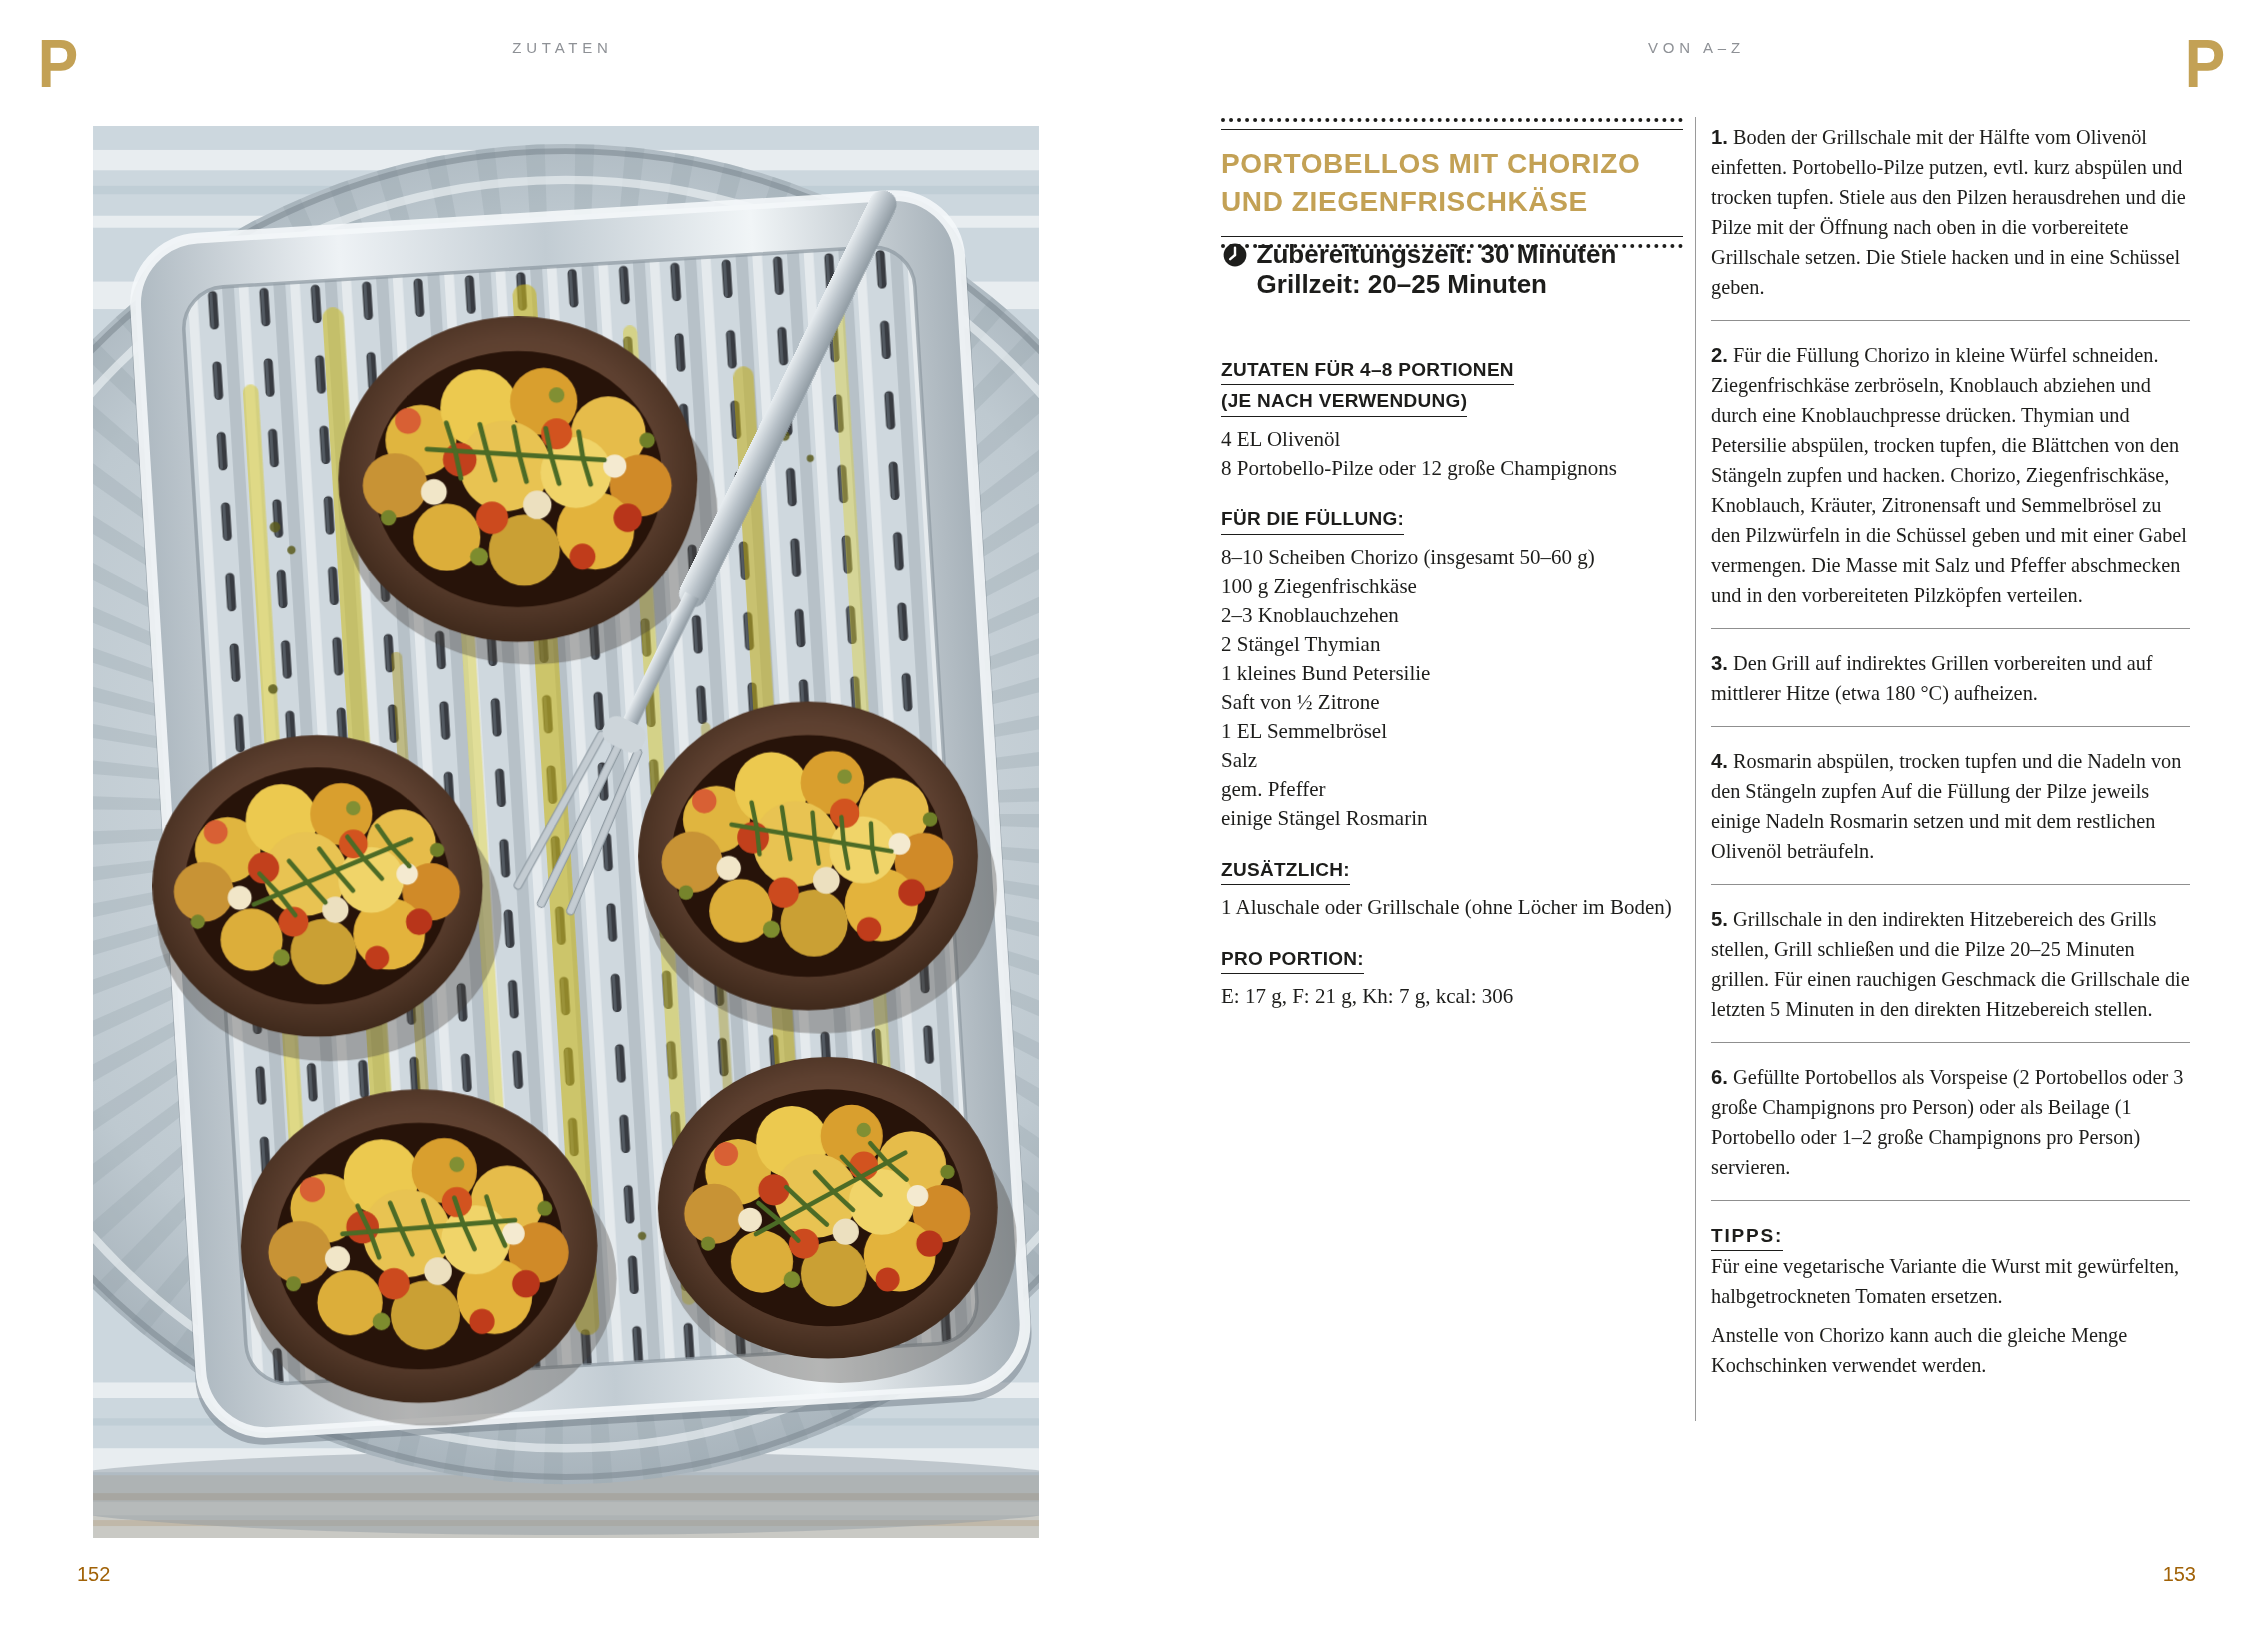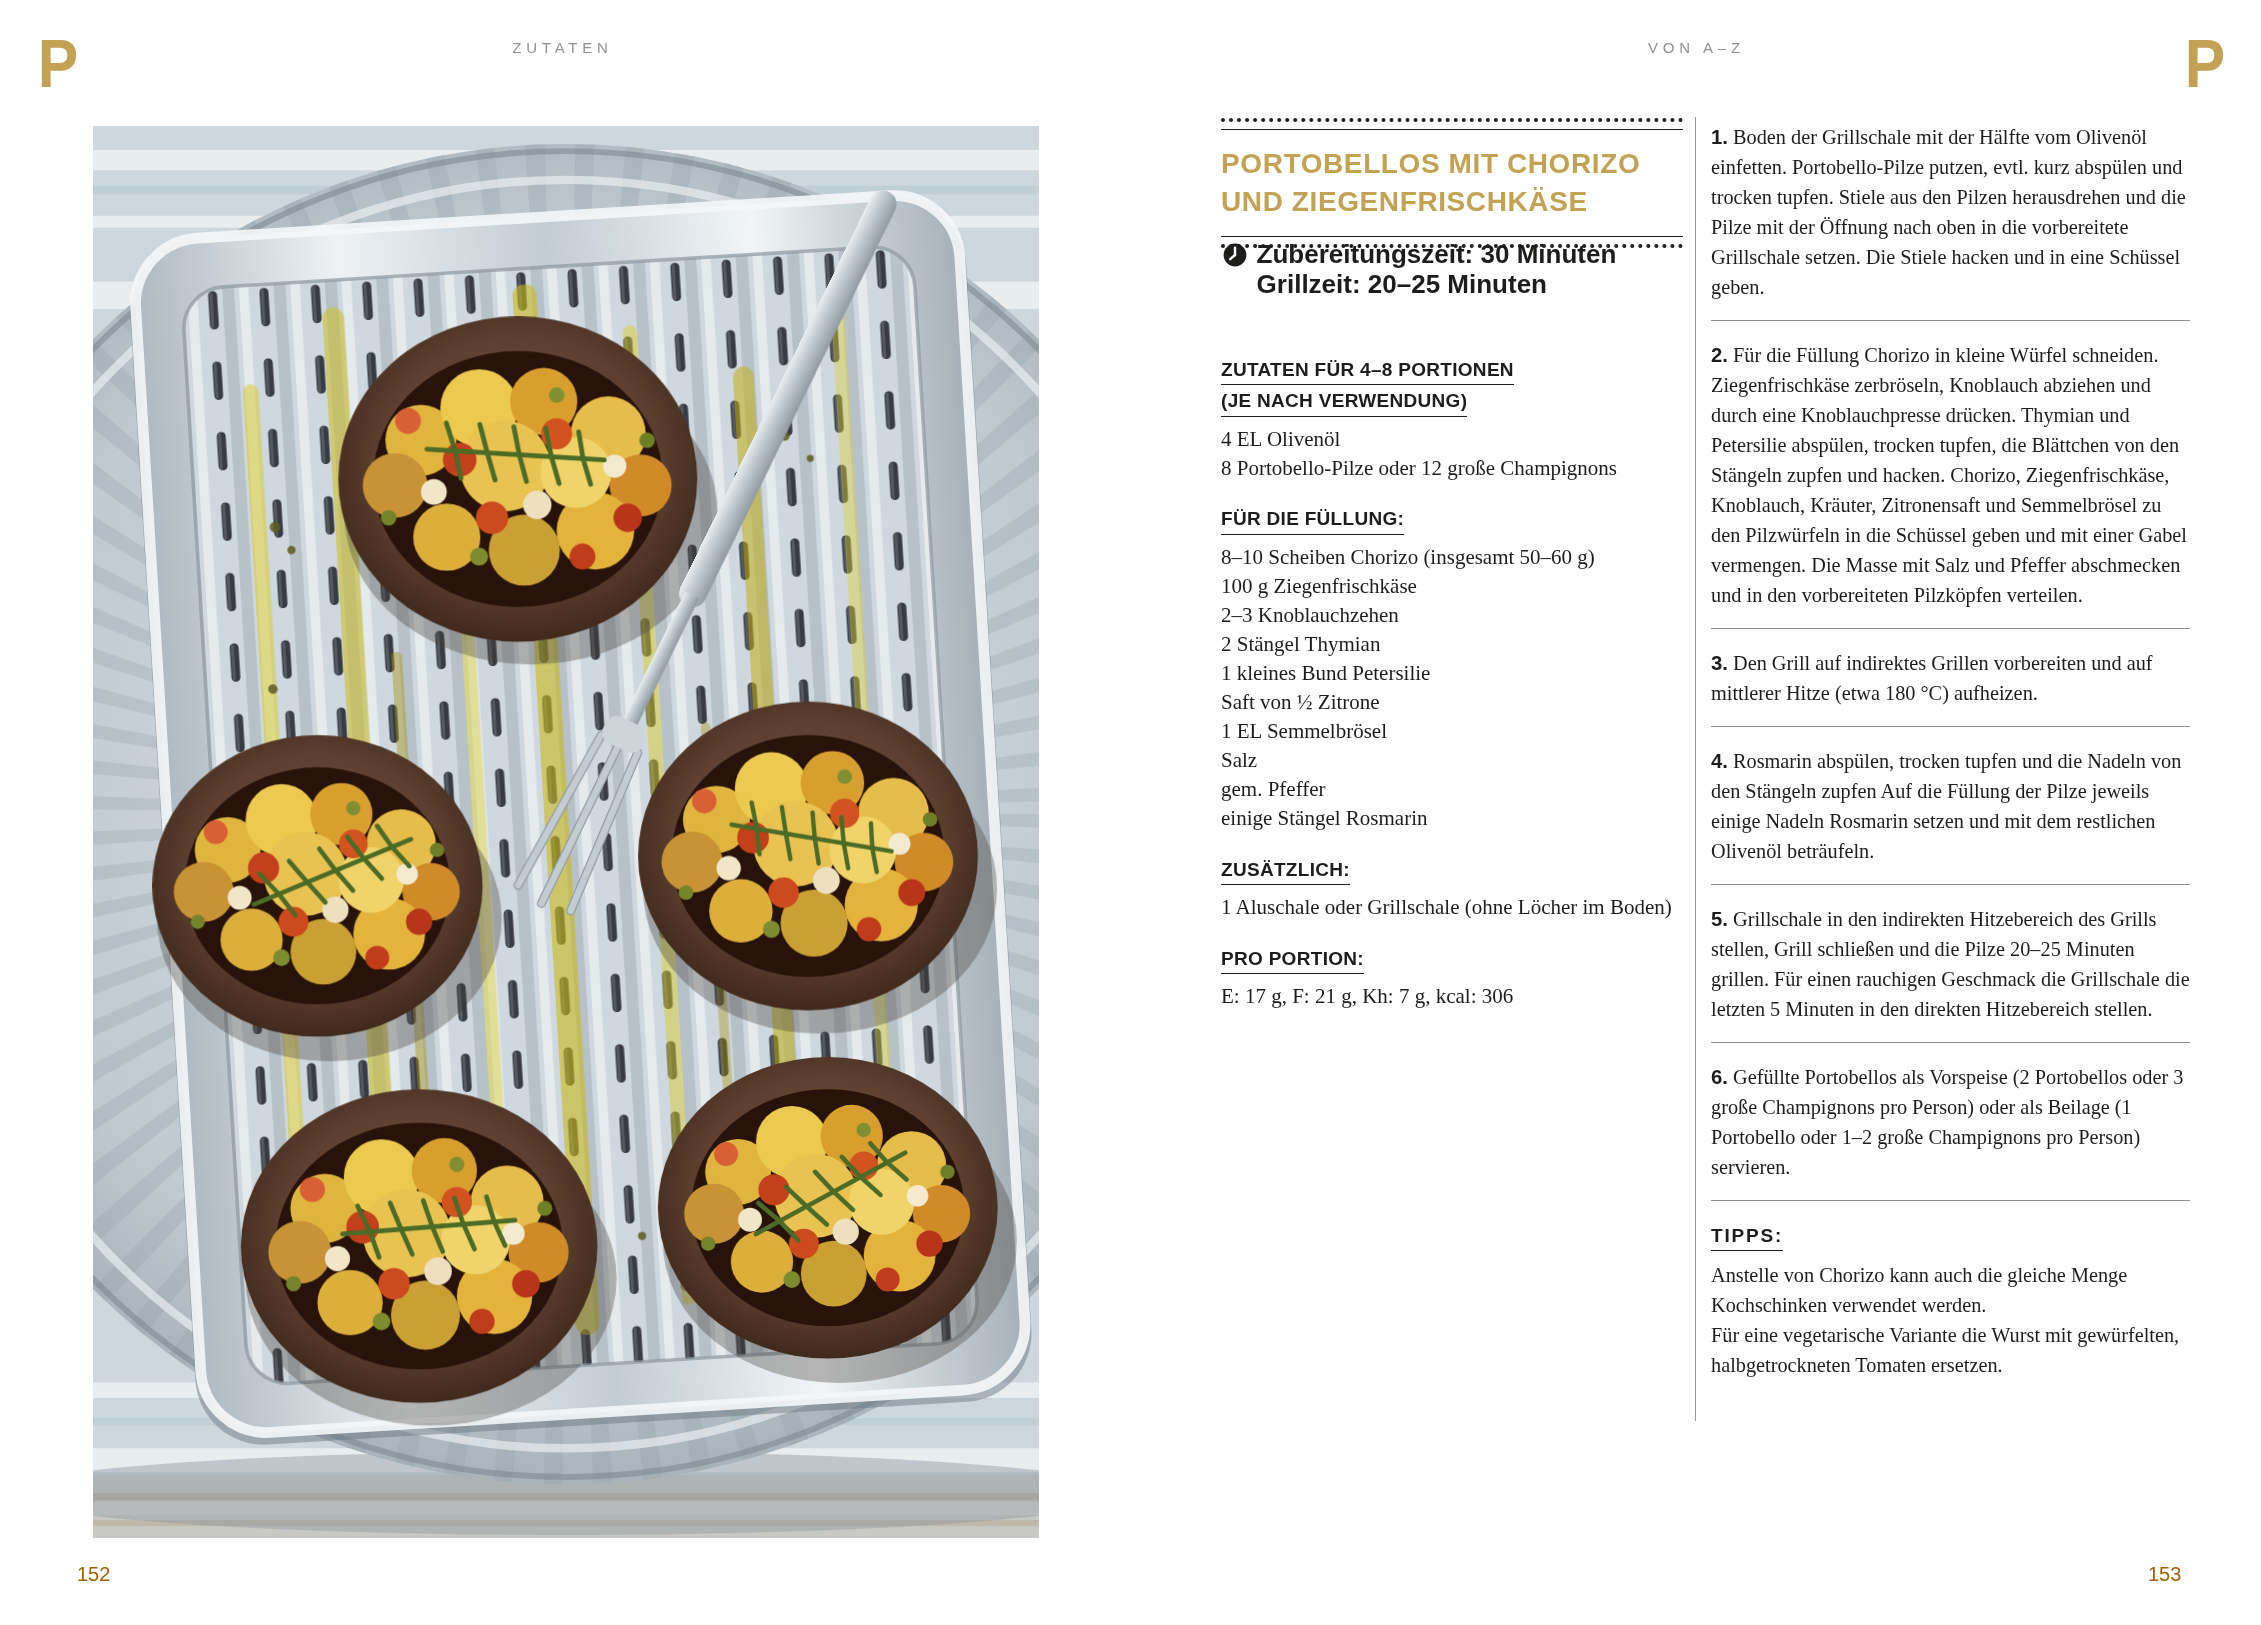--- a/index.html
+++ b/index.html
@@ -12,21 +12,21 @@
             color:#8e9196;font-weight:400;}
   #hdr-left{left:443px;}
   #hdr-right{left:1577px;}
   .margin-letter{position:absolute;top:29px;font-family:"Liberation Sans", sans-serif;
                  font-weight:700;font-size:69px;line-height:1;color:#c3a155;transform:scaleX(.88);}
   #p-left{left:35px;}
   #p-right{left:2182px;}
   .page-num{position:absolute;top:1563px;font-family:"Liberation Sans", sans-serif;
             font-size:20px;color:#a16207;}
   #pn-152{left:77px;}
-  #pn-153{left:2148px;width:48px;}
+  #pn-153{left:2148px;width:48px;text-align:right;}
 
   
   #photo{position:absolute;left:93px;top:126px;width:946px;height:1412px;overflow:hidden;}
 
   
   #title-block{position:absolute;left:1221px;top:118px;width:462px;}
   .dotline{border-top:4.2px dotted #1d1d1b;height:0;}
   .solidline{border-top:1.8px solid #1d1d1b;height:0;margin-top:7.2px;}
   .solidline.post{margin-top:15.6px;}
   .dotline.post{margin-top:7.2px;}
@@ -324,18 +324,18 @@
     <p class="step"><span class="step-num">4.</span> <span>Rosmarin abspülen, trocken tupfen und die Nadeln von den Stängeln zupfen Auf die Füllung der Pilze jeweils einige Nadeln Rosmarin setzen und mit dem restlichen Olivenöl beträufeln.</span></p>
     <div class="step-rule"></div>
     <p class="step"><span class="step-num">5.</span> <span>Grillschale in den indirekten Hitzebereich des Grills stellen, Grill schließen und die Pilze 20–25 Minuten grillen. Für einen rauchigen Geschmack die Grillschale die letzten 5 Minuten in den direkten Hitzebereich stellen.</span></p>
     <div class="step-rule"></div>
     <p class="step"><span class="step-num">6.</span> <span>Gefüllte Portobellos als Vorspeise (2 Portobellos oder 3 große Champignons pro Person) oder als Beilage (1 Portobello oder 1–2 große Champignons pro Person) servieren.</span></p>
     <div class="step-rule"></div>
 
     <div class="sec-head" id="tips-head">
       <span class="ul">TIPPS:</span>
     </div>
+    <p class="tip">Für eine vegetarische Variante die Wurst mit gewürfelten, halbgetrockneten Tomaten ersetzen.</p>
     <p class="tip" id="tips-lead">Anstelle von Chorizo kann auch die gleiche Menge Kochschinken verwendet werden.</p>
-    <p class="tip">Für eine vegetarische Variante die Wurst mit gewürfelten, halbgetrockneten Tomaten ersetzen.</p>
   </div>
 
 </div>
 
 
 </body></html>

